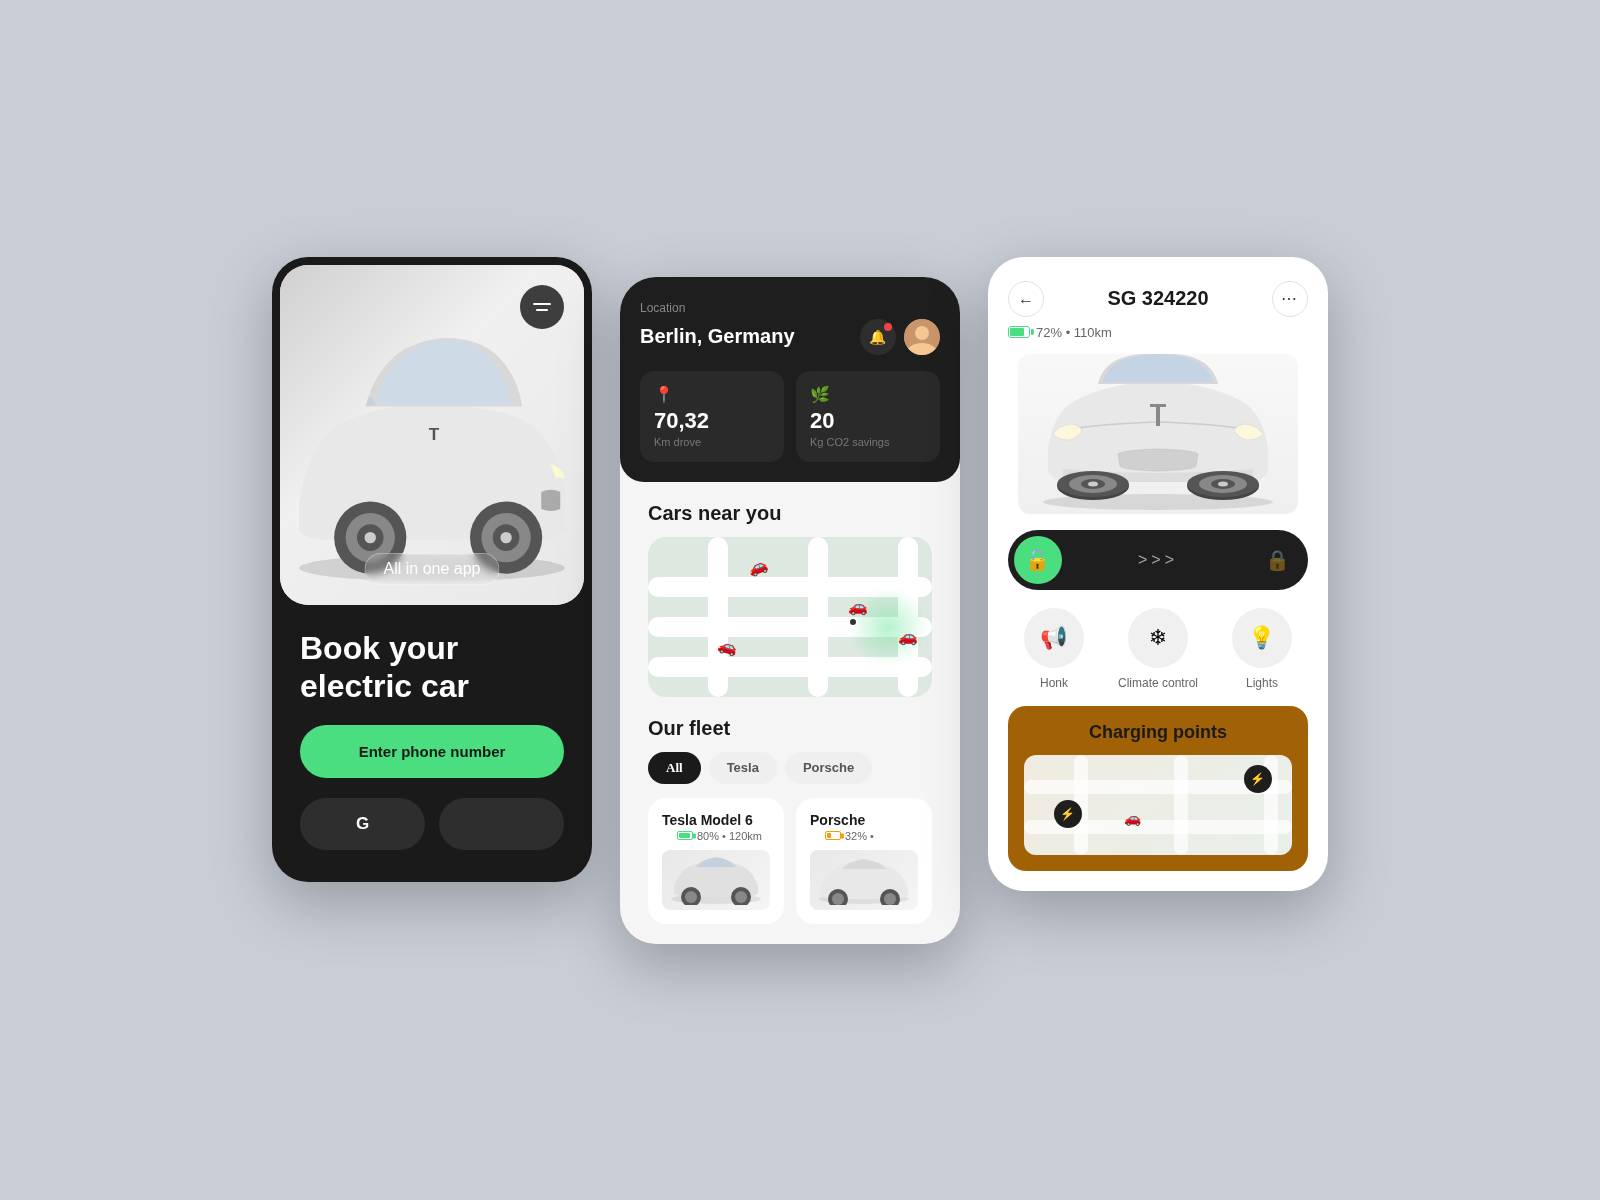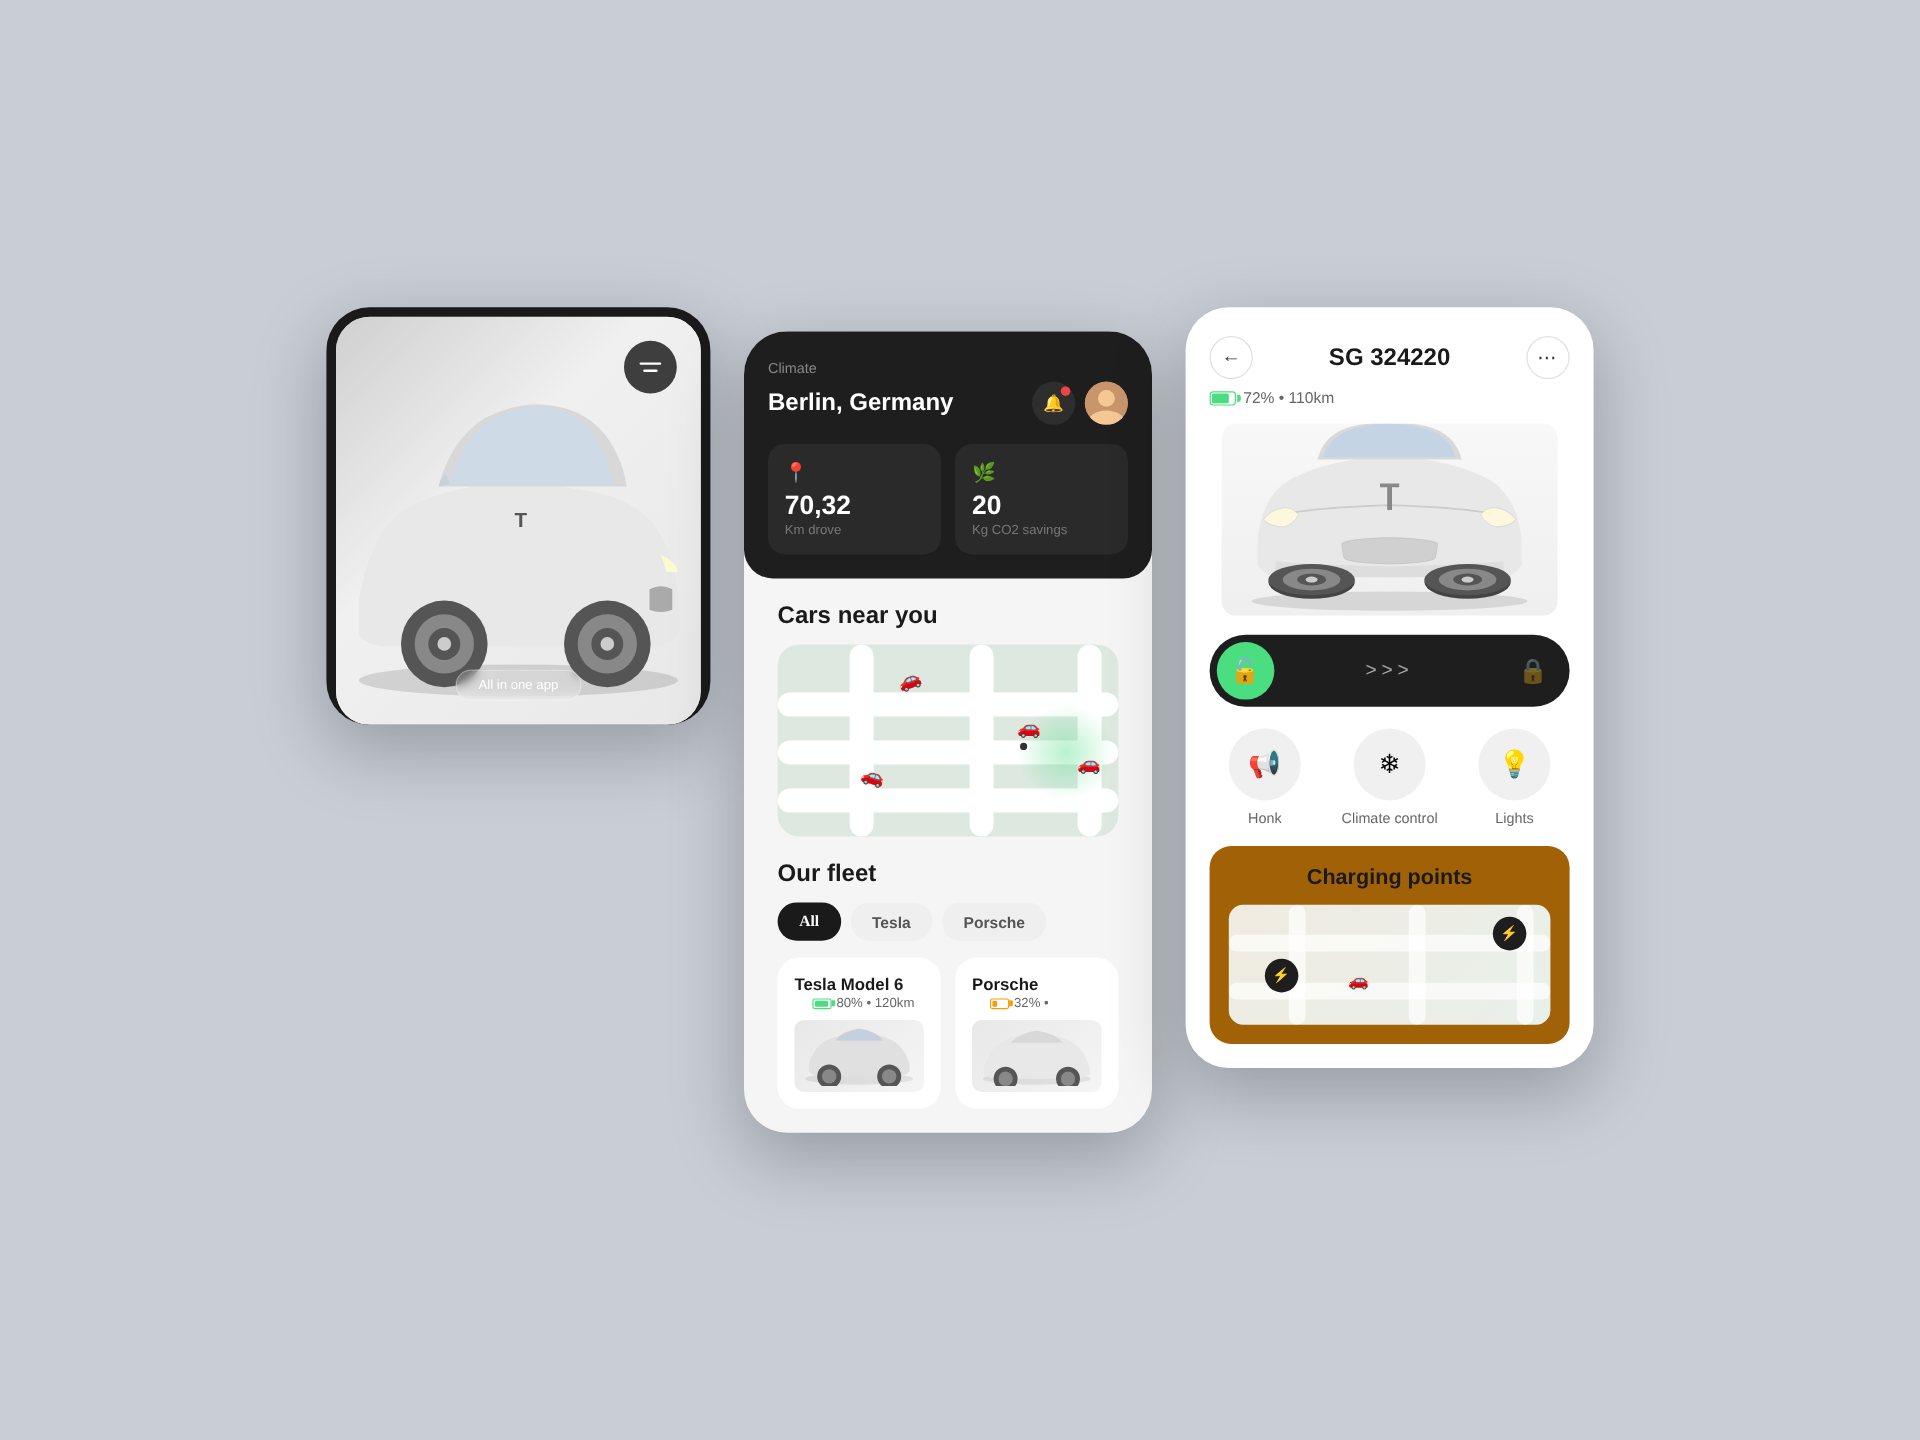--- a/index.html
+++ b/index.html
@@ -73,21 +73,21 @@
     .badge-pill {
       position: absolute;
       bottom: 20px;
       left: 50%;
       transform: translateX(-50%);
       background: rgba(255,255,255,0.15);
       border: 1px solid rgba(255,255,255,0.3);
       color: white;
       padding: 6px 18px;
       border-radius: 20px;
-      font-size: 11px;
+      font-size: 16px;
       white-space: nowrap;
       backdrop-filter: blur(4px);
     }
     .phone-1-bottom {
       padding: 24px 28px 32px;
       display: flex;
       flex-direction: column;
       gap: 20px;
     }
     .main-heading {
@@ -635,25 +635,40 @@
 
           <text x="162" y="175" text-anchor="middle" font-size="18" font-weight="bold" fill="#555">T</text>
         </svg>
       </div>
       <div class="menu-icon">
         <div class="menu-line"></div>
         <div class="menu-line short"></div>
       </div>
       <div class="badge-pill">All in one app</div>
     </div>
+    <div class="phone-1-bottom">
+      <div class="main-heading">
+        <span>Book your</span><br>
+        <span>electric car</span>
+      </div>
+      <button class="btn-enter-phone">Enter phone number</button>
+      <div class="social-buttons">
+        <button class="social-btn">
+          <span style="color:white;font-weight:700;font-size:17px;">G</span>
+        </button>
+        <button class="social-btn">
+          <span style="color:white;font-size:20px;"></span>
+        </button>
+      </div>
+    </div>
   </div>
 
   <div class="phone phone-2">
     <div class="phone-2-header">
-      <div class="location-label">Climate</div>
+      <div class="location-label">Location</div>
       <div class="location-row">
         <div class="location-name">Berlin, Germany</div>
         <div class="avatar-area">
           <div class="notif-dot">
             <span style="font-size:14px;">🔔</span>
           </div>
           <div class="avatar">
             <svg viewBox="0 0 36 36" width="36" height="36" xmlns="http://www.w3.org/2000/svg">
               <circle cx="18" cy="18" r="18" fill="#c9956b"></circle>
               <circle cx="18" cy="14" r="7" fill="#f4c794"></circle>

